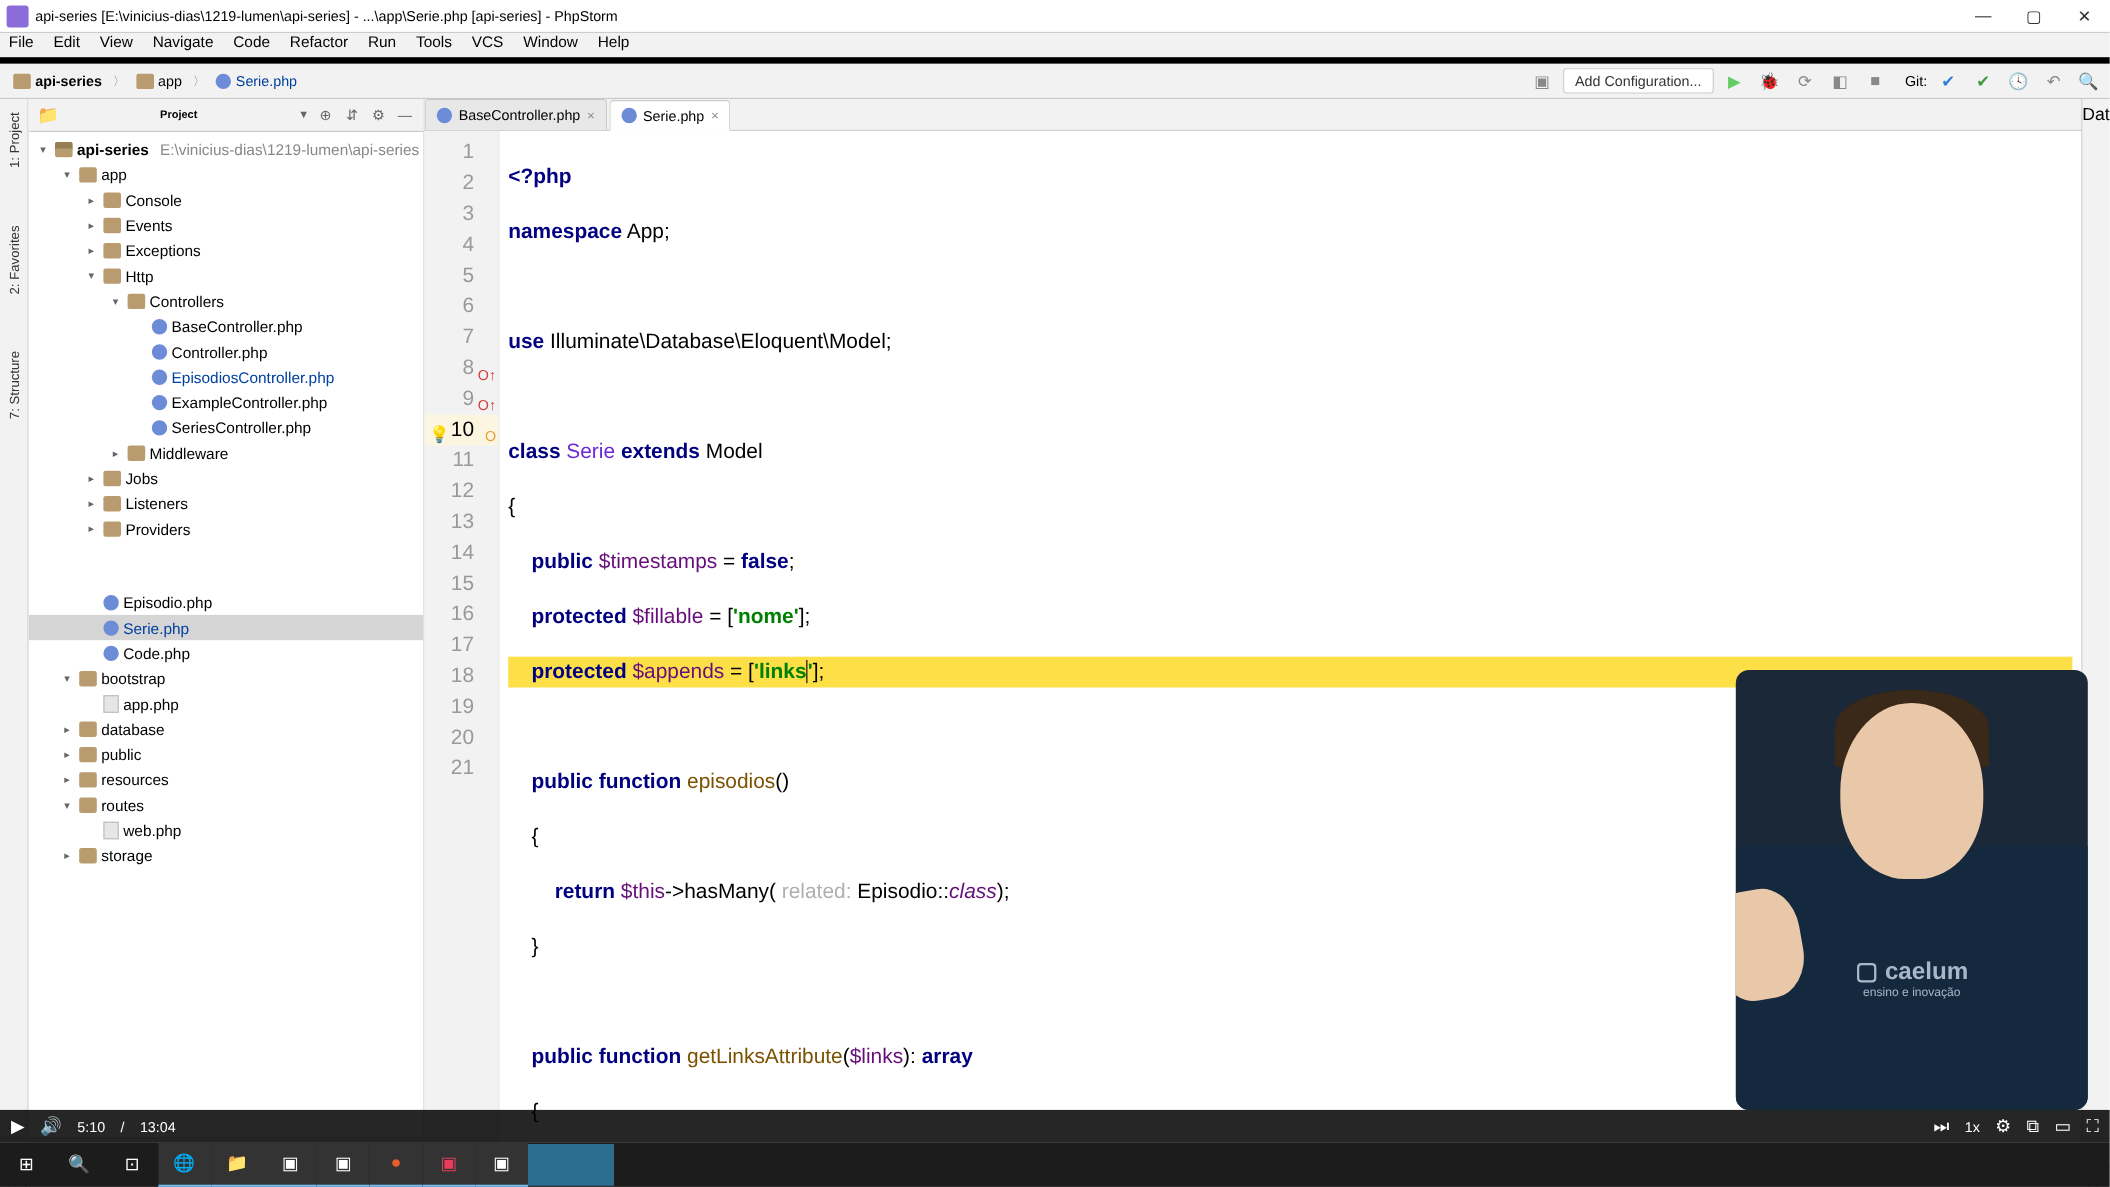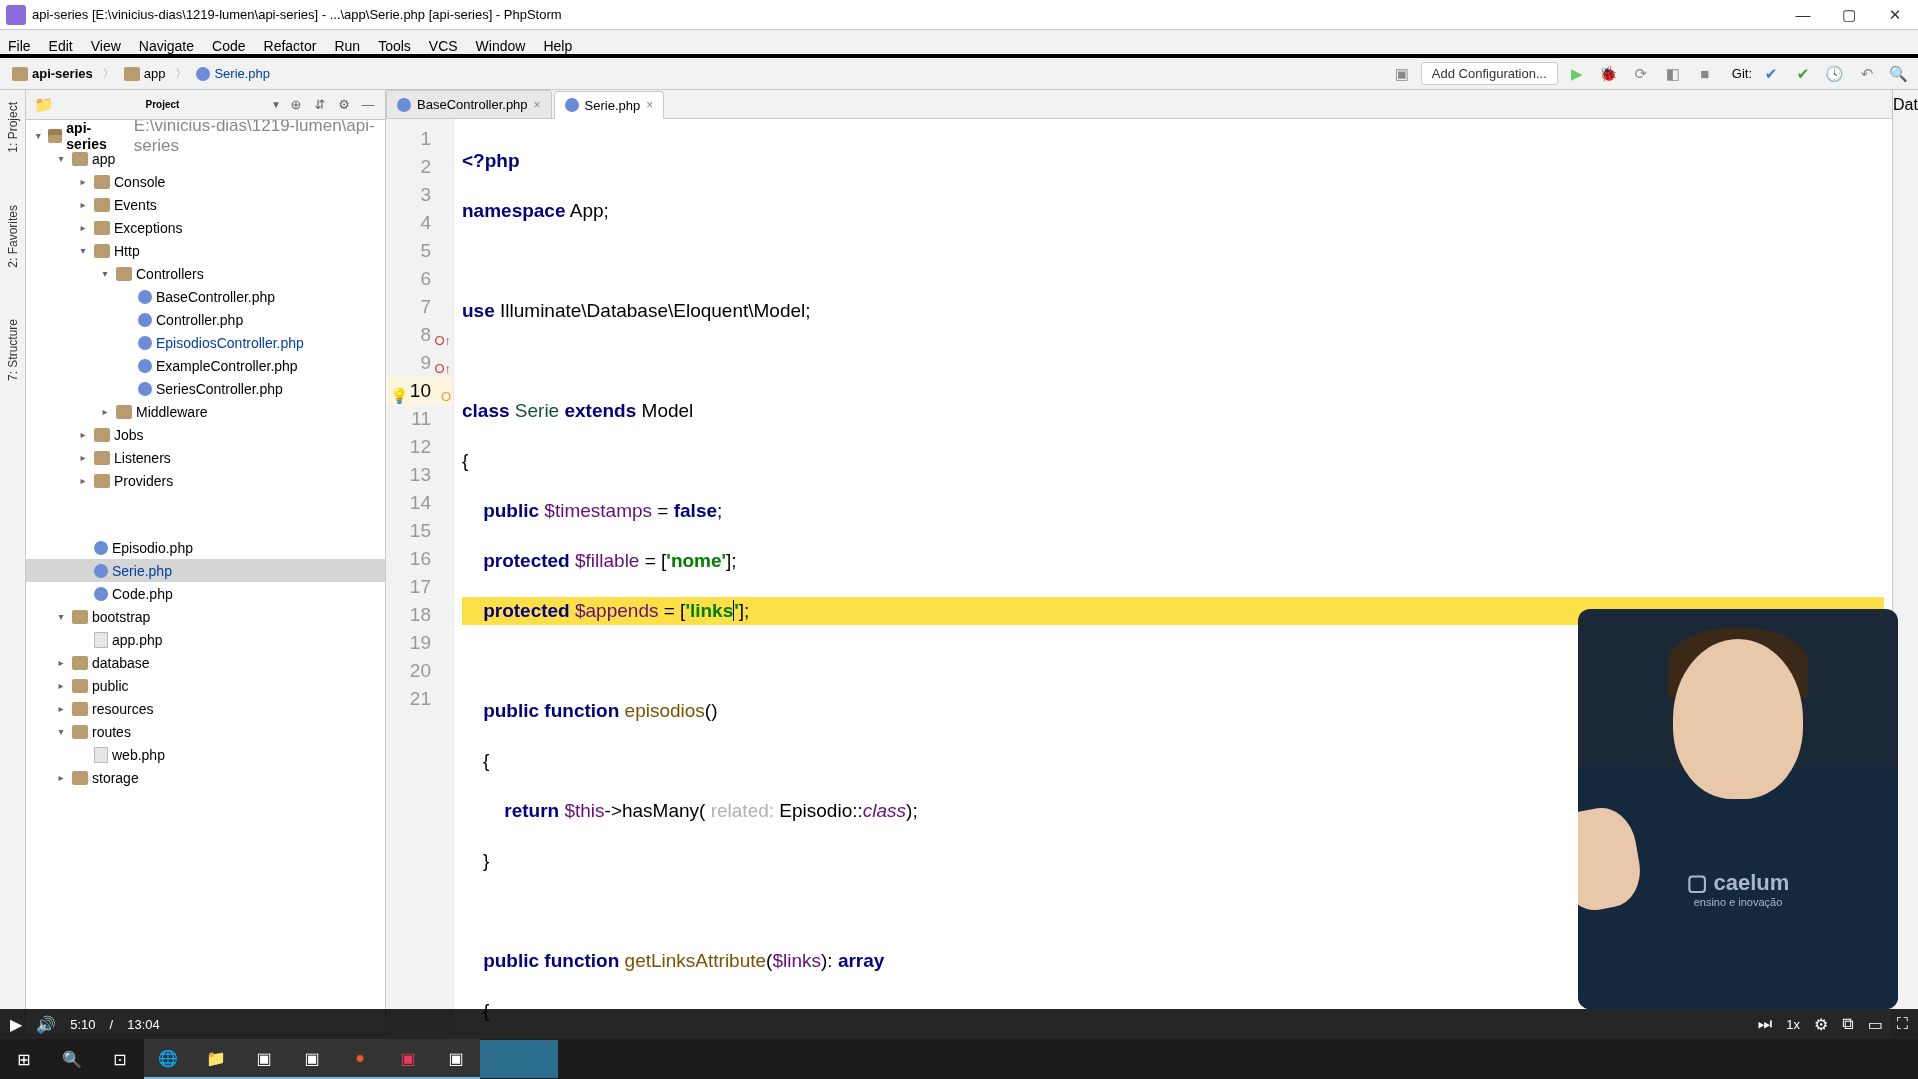--- a/index.html
+++ b/index.html
@@ -6,21 +6,21 @@
 body { width: 1918px; height: 1079px; background: #fff; overflow: hidden; position: relative; }
 
 
 .title-bar { height: 30px; background: #fff; display: flex; align-items: center; border-bottom: 1px solid #ccc; }
 .title-bar .icon-ph { width: 20px; height: 20px; margin: 0 6px; background: #8c6cd8; border-radius: 3px; }
 .title-bar .title { font-size: 13px; color: #000; flex: 1; }
 .win-controls { display: flex; gap: 0; }
 .win-controls div { width: 46px; height: 30px; display: flex; align-items: center; justify-content: center; font-size: 15px; color: #333; }
 
 
-.menu-bar { height: 28px; background: #f2f2f2; display: flex; align-items: flex-end; padding-left: 8px; border-bottom: 4px solid #000000; }
+.menu-bar { height: 28px; background: #f2f2f2; display: flex; align-items: flex-start; padding-left: 8px; border-bottom: 6px solid #000000; }
 .menu-bar span { font-size: 14px; color: #000; margin-right: 18px; }
 
 
 .nav-row { height: 32px; background: #f2f2f2; display: flex; align-items: center; border-bottom: 1px solid #c8c8c8; padding: 0 6px; }
 .breadcrumb { display: flex; align-items: center; gap: 4px; flex: 1; }
 .crumb { display: flex; align-items: center; gap: 4px; font-size: 13px; color: #000; padding: 2px 6px; }
 .crumb .folder-ico { width: 16px; height: 14px; background: #b89c6f; border-radius: 2px; }
 .crumb .php-ico { width: 14px; height: 14px; border-radius: 50%; background: #6c8cd8; }
 .breadcrumb .sep { color: #888; font-size: 11px; }
 .toolbar-group { display: flex; align-items: center; gap: 6px; }
@@ -43,21 +43,21 @@
 .tree-row.sel { background: #d5d5d5; }
 .tree-row .tw { width: 14px; text-align: center; color: #666; font-size: 10px; }
 .tree-row .fico { width: 16px; height: 14px; display: flex; align-items: center; justify-content: center; }
 .fico.folder { background: #b89c6f; border-radius: 2px; }
 .fico.pkg { background: #b89c6f; border-radius: 2px; box-shadow: inset 0 6px 0 #967f53; }
 .fico.php { width: 14px; height: 14px; border-radius: 50%; background: #6c8cd8; }
 .fico.file { width: 14px; height: 16px; background: #e6e6e6; border: 1px solid #bbb; }
 .tree-row .lbl { color: #000; }
 .tree-row .lbl.hl { color: #0040a0; }
 .tree-row .lbl.bold { font-weight: bold; }
-.tree-row .path { color: #888; font-size: 17px; margin-left: 6px; }
+.tree-row .path { color: #888; font-size: 14px; margin-left: 6px; }
 
 
 .editor-wrap { flex: 1; display: flex; flex-direction: column; position: relative; }
 .tabs { height: 30px; display: flex; align-items: flex-end; background: #f2f2f2; border-bottom: 1px solid #c8c8c8; }
 .tab { height: 28px; display: flex; align-items: center; gap: 6px; padding: 0 10px; font-size: 13px; border: 1px solid #c8c8c8; border-bottom: none; margin-right: 2px; background: #e8e8e8; border-radius: 4px 4px 0 0; }
 .tab.active { background: #fff; border-bottom: 1px solid #fff; position: relative; top: 1px; }
 .tab .close { color: #888; font-size: 12px; }
 .tab .php-ico2 { width: 14px; height: 14px; border-radius: 50%; background: #6c8cd8; }
 
 .editor-body { flex: 1; display: flex; font-family: "Consolas", monospace; font-size: 19px; background: #fff; position: relative; }
@@ -65,21 +65,21 @@
 .gutter .ln { height: 28px; padding-right: 22px; line-height: 28px; position: relative; }
 .gutter .ln.cur { background: #fcf6e0; color: #000; }
 .gutmark { position: absolute; right: 2px; top: 6px; font-size: 13px; }
 .gutmark.red { color: #d04040; }
 .gutmark.orange { color: #e8a038; }
 .bulb { position: absolute; right: 44px; top: 5px; font-size: 15px; color: #e8a038; }
 .code { flex: 1; padding: 6px 8px; position: relative; white-space: pre; }
 .code .line { height: 28px; line-height: 28px; }
 .code .line.cur { background: #fde047; }
 .kw { color: #000080; font-weight: bold; }
-.cls { color: #14532d; }
+.cls { color: #6d28d9; }
 .fn { color: #7a5200; }
 .var { color: #660e7a; }
 .str { color: #008000; font-weight: bold; }
 .hint { color: #b0b0b0; }
 .const { color: #660e7a; font-style: italic; }
 .caret { border-left: 1px solid #000; }
 
 .right-gutter { width: 26px; background: #f2f2f2; border-left: 1px solid #c8c8c8; }
 
 

